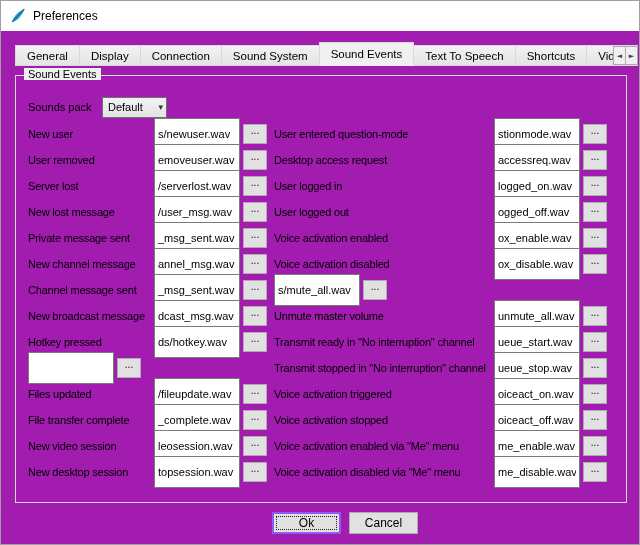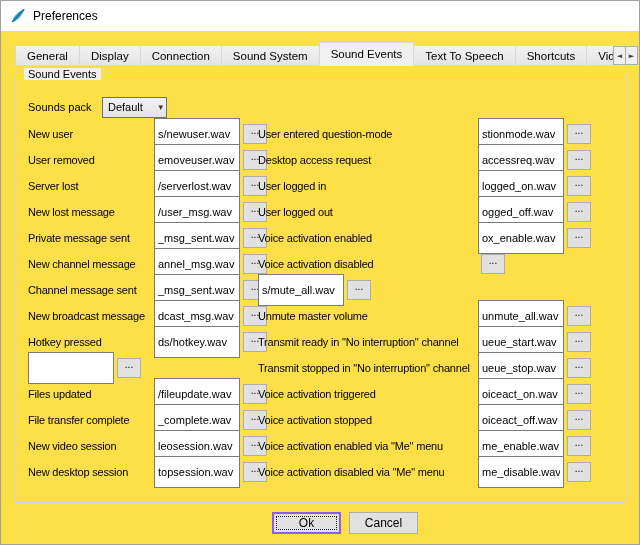--- a/index.html
+++ b/index.html
@@ -1,19 +1,19 @@
 <!DOCTYPE html>
 <html><head>
 <meta charset="utf-8">
 <style>
   * { margin:0; padding:0; box-sizing:border-box; }
   html,body { width:640px; height:545px; overflow:hidden; background:#fff; }
   .window {
     position:relative; width:640px; height:545px;
-    background:#fde047; border:1px solid #a0a0a0;
+    background:#a21caf; border:1px solid #a0a0a0;
     font-family:"Liberation Sans", sans-serif; font-size:12px; color:#000;
     overflow:hidden;
   }
   
   .titlebar {
     height:30px; background:#ffffff; display:flex; align-items:center;
     gap:7px; padding-left:9px;
   }
   .app-icon { width:16px; height:16px; flex:none; }
   .title-text { font-size:12px; color:#000; }
@@ -55,21 +55,21 @@
   .combo {
     width:65px; height:21px; border:1px solid #707070;
     background:linear-gradient(#f2f2f2,#e3e3e3);
     display:flex; align-items:center; padding:0 3px 0 5px; cursor:default;
   }
   .combo-value { flex:1; font-size:11px; }
   .combo-arrow { font-size:9px; color:#333; }
   
   .col { position:absolute; top:45px; }
   .col-left  { left:12px; }
-  .col-right { left:242px; }
+  .col-right { left:258px; }
   .row { display:flex; align-items:center; height:26px; }
   .rlabel {
     font-size:11px; letter-spacing:-0.2px; white-space:nowrap;
     overflow:hidden; flex:none;
   }
   .col-left  .rlabel { width:126px; }
   .col-right .rlabel { width:220px; }
   .wavinput {
     width:86px; height:32px; border:1px solid #7a7a7a; background:#fff;
     font-family:"Liberation Sans", sans-serif; font-size:11px; padding:0 3px;
@@ -232,20 +232,21 @@
           <input type="text" class="wavinput" value="ogged_off.wav" style="">
           <button class="browse">...</button>
         </div>
         <div class="row">
           <span class="rlabel">Voice activation enabled</span>
           <input type="text" class="wavinput" value="ox_enable.wav" style="">
           <button class="browse">...</button>
         </div>
         <div class="row">
           <span class="rlabel">Voice activation disabled</span>
+          <input type="text" class="wavinput" value="ox_disable.wav" style="">
           <button class="browse">...</button>
         </div>
         <div class="row">
           <input type="text" class="wavinput" value="s/mute_all.wav" style="">
           <button class="browse">...</button>
         </div>
         <div class="row">
           <span class="rlabel">Unmute master volume</span>
           <input type="text" class="wavinput" value="unmute_all.wav" style="">
           <button class="browse">...</button>

